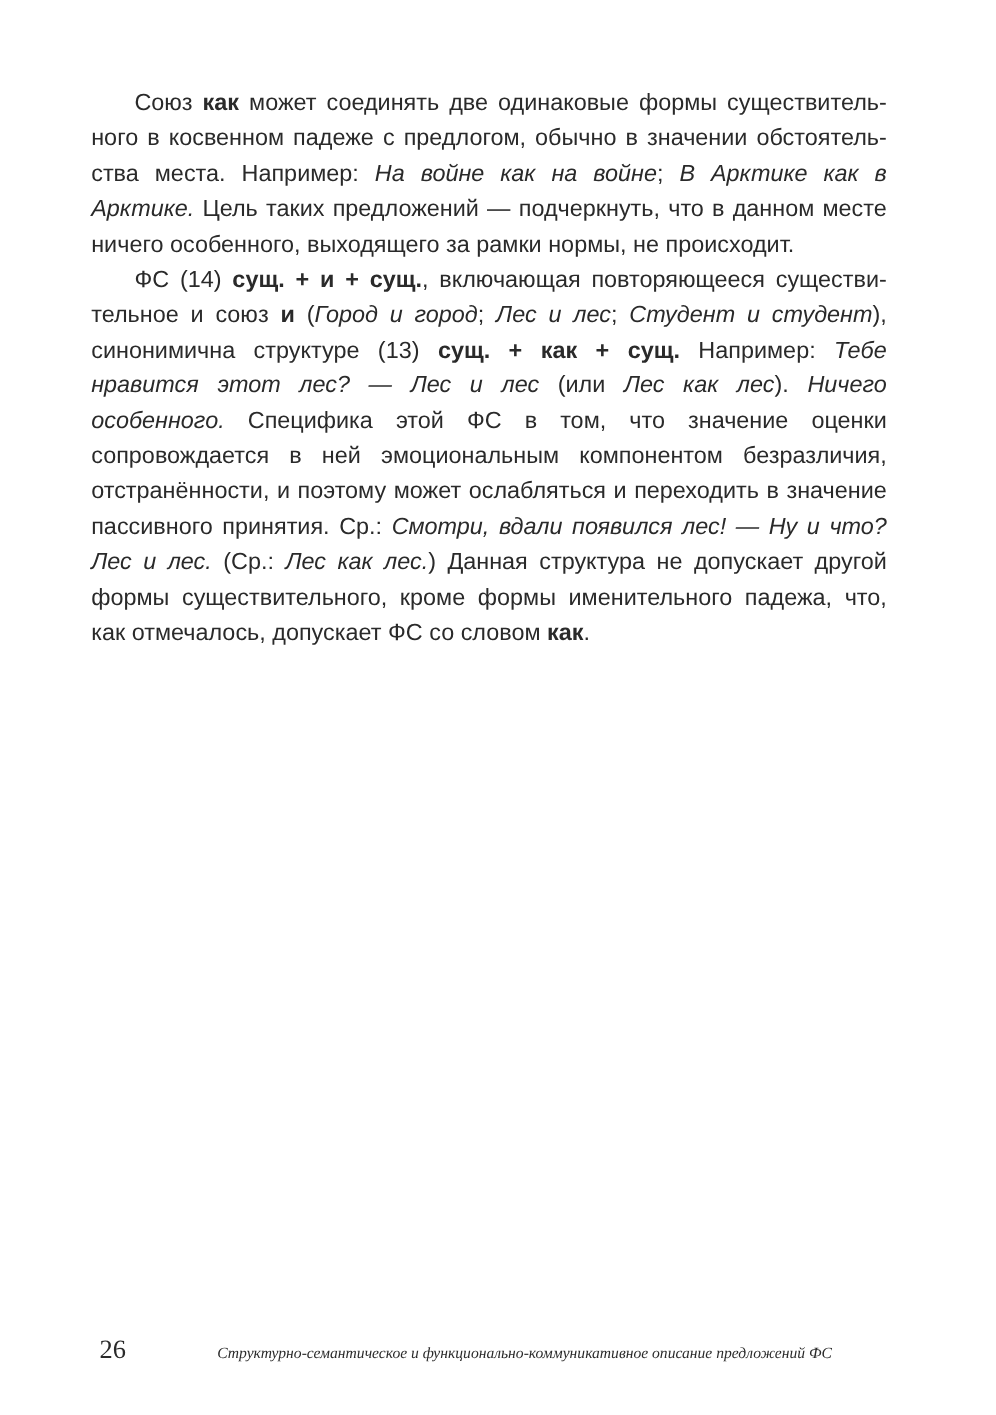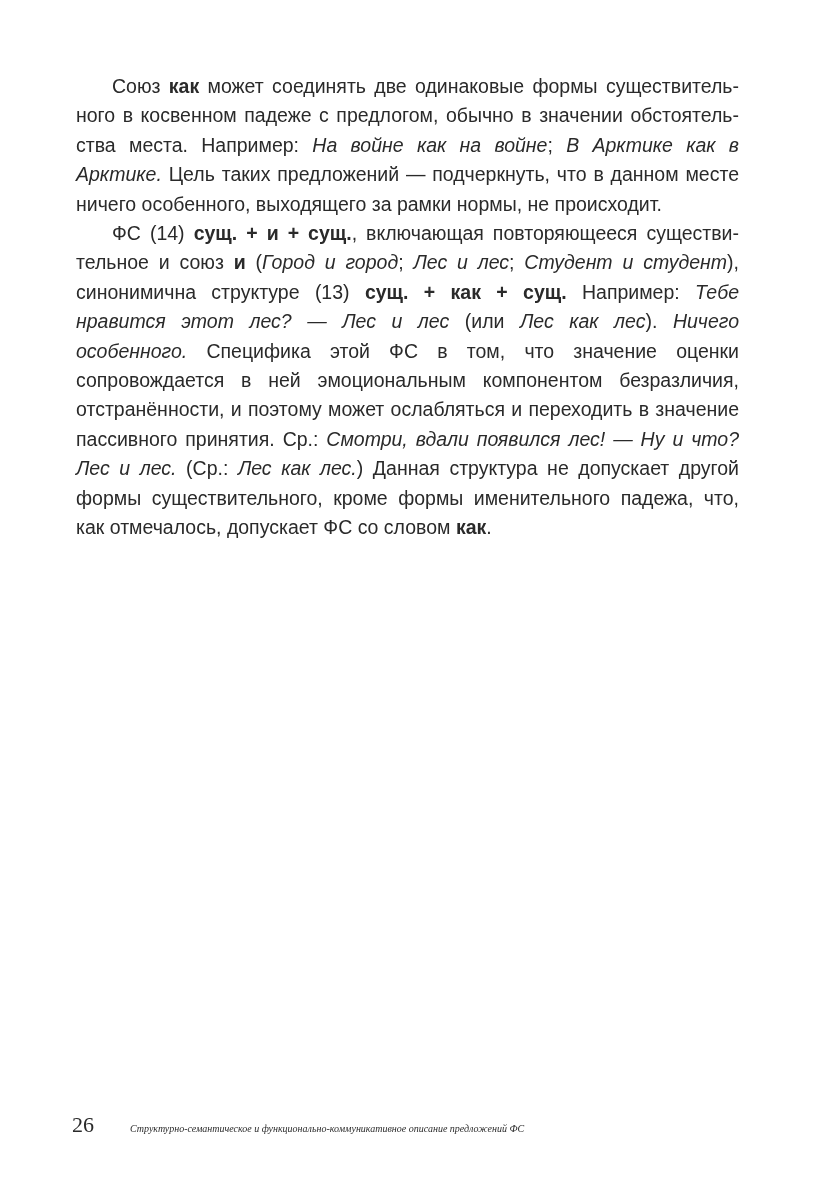--- a/index.html
+++ b/index.html
@@ -13,30 +13,31 @@
     font-size: 19.5px;
     line-height: 29.4px;
     color: #2a2a2a;
     text-align: justify;
   }
   .para { margin: 0; text-indent: 36px; }
   .b { font-weight: bold; }
   .i { font-style: italic; }
   .footer {
     position: absolute;
-    left: 72px;
+    left: 83px;
     top: 1112px;
     width: 665px;
     display: flex;
     align-items: baseline;
     font-family: "Liberation Serif", "DejaVu Serif", serif;
     color: #2a2a2a;
+    gap: 40px;
   }
   .page-num { font-size: 22px; width: 58px; }
-  .running-title { font-style: italic; font-size: 10px; white-space: nowrap; text-align: center; }
+  .running-title { font-style: italic; font-size: 13px; white-space: nowrap; text-align: center; }
 </style>
 </head>
 <body>
 
 <div class="page-text">
   <p class="para"><span>Союз </span><span class="b">как</span><span> может соединять две одинаковые формы существитель­ного в косвенном падеже с предлогом, обычно в значении обстоятель­ства места. Например: </span><span class="i">На войне как на войне</span><span>; </span><span class="i">В Арктике как в Арктике.</span><span> Цель таких предложений — подчеркнуть, что в данном месте ничего особенного, выходящего за рамки нормы, не происходит.</span></p>
   <p class="para"><span>ФС (14) </span><span class="b">сущ. + и + сущ.</span><span>, включающая повторяющееся существи­тельное и союз </span><span class="b">и</span><span> (</span><span class="i">Город и город</span><span>; </span><span class="i">Лес и лес</span><span>; </span><span class="i">Студент и студент</span><span>), сино­нимична структуре (13) </span><span class="b">сущ. + как + сущ.</span><span> Например: </span><span class="i">Тебе нравится этот лес? — Лес и лес</span><span> (или </span><span class="i">Лес как лес</span><span>). </span><span class="i">Ничего особенного.</span><span> Специфика этой ФС в том, что значение оценки сопровождается в ней эмоцио­нальным компонентом безразличия, отстранённости, и поэтому мо­жет ослабляться и переходить в значение пассивного принятия. Ср.: </span><span class="i">Смотри, вдали появился лес! — Ну и что? Лес и лес.</span><span> (Ср.: </span><span class="i">Лес как лес.</span><span>) Данная структура не допускает другой формы существительного, кроме формы именительного падежа, что, как отмечалось, допускает ФС со словом </span><span class="b">как</span><span>.</span></p>
 </div>
 
 <div class="footer">

